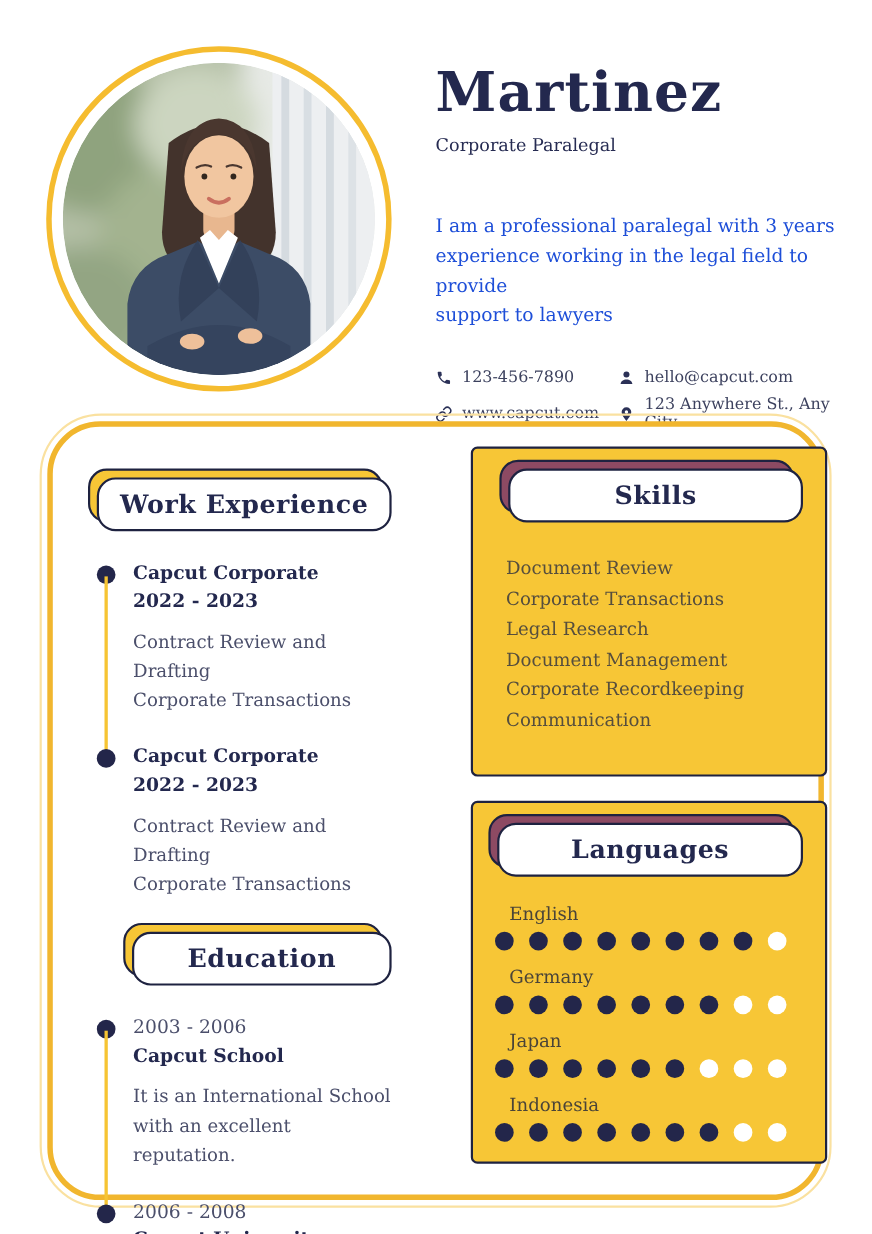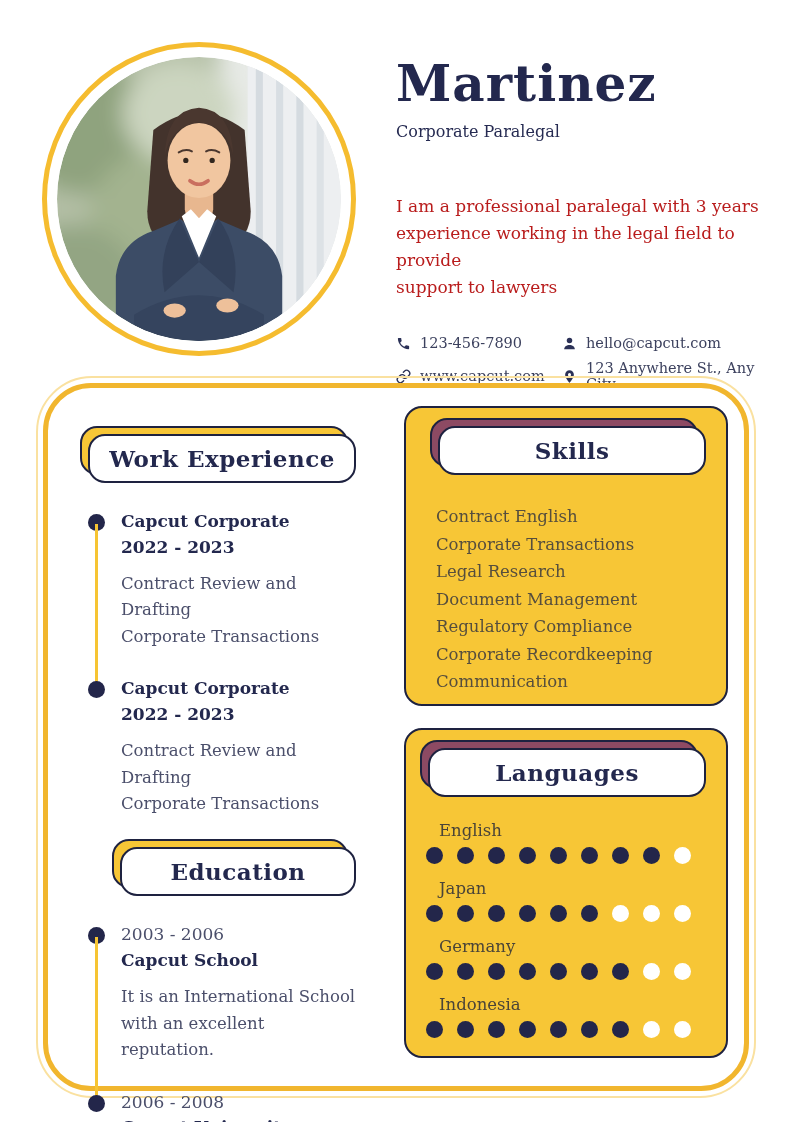--- a/index.html
+++ b/index.html
@@ -14,40 +14,40 @@
   .photo-ring {
     position:absolute; left:42px; top:42px; width:314px; height:314px;
     border:5px solid #F5BC2F; border-radius:50%; background:#ffffff; padding:10px;
   }
   .photo-circle { width:284px; height:284px; border-radius:50%; overflow:hidden; display:block; }
 
   .head-info { position:absolute; left:396px; top:58px; width:370px; }
   .name { font-size:50px; font-weight:800; letter-spacing:1px; color:#23284E; line-height:1.05; }
   .role { font-size:16px; color:#262B52; margin-top:11px; }
   .summary {
-    margin-top:52px; font-size:17px; line-height:1.6; color:#b91c1c; white-space:pre-line;
+    margin-top:52px; font-size:17px; line-height:1.6; color:#1d4ed8; white-space:pre-line;
   }
   .contacts {
     margin-top:34px; display:grid; grid-template-columns:144px 1fr; column-gap:22px; row-gap:9px;
   }
   .contact { display:flex; align-items:center; gap:9px; font-size:14.5px; color:#3C415E; cursor:pointer; }
   .contact svg { flex:0 0 auto; width:15px; height:15px; color:#2B3157; }
 
   
   .panel-outer {
     position:absolute; left:36px; top:376px; width:720px; height:722px;
     border:2px solid #FAE1A0; border-radius:56px; padding:5px;
   }
   .panel {
     width:100%; height:100%;
     border:5px solid #F1B62E; border-radius:48px; background:#ffffff;
   }
   .panel-content {
     height:100%; padding:18px 18px 0 40px;
-    display:grid; grid-template-columns:268px 324px; column-gap:48px;
+    display:grid; grid-template-columns:268px 324px; column-gap:72px;
   }
   .col-left { padding-top:28px; }
 
   
   .sec-header { position:relative; margin-bottom:26px; }
   .sec-header::before {
     content:""; position:absolute; inset:0; transform:translate(-8px,-8px);
     border:2px solid #1E2240; border-radius:17px; background:#F7C636;
   }
   .sec-header .hbox {
@@ -67,21 +67,21 @@
   .t-item:not(:last-child) .rail {
     position:absolute; left:7px; top:15px; width:3px; height:calc(100% + 20px);
     background:#F6C433;
   }
   .t-title { font-size:17px; font-weight:700; color:#23284E; line-height:1.5; }
   .t-period-plain { font-size:17px; color:#4B4F6B; line-height:1.5; }
   .t-desc { margin-top:11px; font-size:16.5px; line-height:1.6; color:#4B4F6B; white-space:pre-line; }
 
   
   .card {
-    background:#F7C636; border:2.5px solid #1E2240; border-radius:18px;
+    background:#F7C636; border:2.5px solid #1E2240; border-radius:6px;
     padding:18px 18px 0 30px; position:relative;
   }
   .card.skills { height:300px; }
   .card.languages { height:330px; margin-top:22px;padding-left:20px; }
   .card .sec-header { margin:0 2px 0 2px; }
 
   .skill-list { list-style:none; margin-top:28px; }
   .skill-list li { font-size:16.5px; line-height:1.67; color:#564E3D; }
 
   .lang-list { margin-top:24px; }
@@ -228,29 +228,28 @@
   </div>
 </div>
       </div>
 
       <div class="col-right">
         <div class="card skills">
           <div class="sec-header maroon">
             <div class="hbox">Skills</div>
           </div>
           <ul class="skill-list" id="skill-list">
-  <li>Contract English</li>
+  <li>Document Review</li>
 
   <li>Corporate Transactions</li>
 
   <li>Legal Research</li>
 
   <li>Document Management</li>
 
-  <li>Regulatory Compliance</li>
 
   <li>Corporate Recordkeeping</li>
 
   <li>Communication</li>
 </ul>
         </div>
 
         <div class="card languages">
           <div class="sec-header maroon">
             <div class="hbox">Languages</div>
@@ -265,44 +264,44 @@
                   <span class="dot-u filled"></span>
                   <span class="dot-u filled"></span>
                   <span class="dot-u filled"></span>
                   <span class="dot-u filled"></span>
                   <span class="dot-u filled"></span>
                   <span class="dot-u empty"></span>
                 </div>
   </div>
 
   <div class="lang-row">
+    <div class="lang-name">Germany</div>
+    <div class="dots">
+                  <span class="dot-u filled"></span>
+                  <span class="dot-u filled"></span>
+                  <span class="dot-u filled"></span>
+                  <span class="dot-u filled"></span>
+                  <span class="dot-u filled"></span>
+                  <span class="dot-u filled"></span>
+                  <span class="dot-u filled"></span>
+                  <span class="dot-u empty"></span>
+                  <span class="dot-u empty"></span>
+                </div>
+  </div>
+
+  <div class="lang-row">
     <div class="lang-name">Japan</div>
     <div class="dots">
                   <span class="dot-u filled"></span>
                   <span class="dot-u filled"></span>
                   <span class="dot-u filled"></span>
                   <span class="dot-u filled"></span>
                   <span class="dot-u filled"></span>
                   <span class="dot-u filled"></span>
                   <span class="dot-u empty"></span>
-                  <span class="dot-u empty"></span>
-                  <span class="dot-u empty"></span>
-                </div>
-  </div>
-
-  <div class="lang-row">
-    <div class="lang-name">Germany</div>
-    <div class="dots">
-                  <span class="dot-u filled"></span>
-                  <span class="dot-u filled"></span>
-                  <span class="dot-u filled"></span>
-                  <span class="dot-u filled"></span>
-                  <span class="dot-u filled"></span>
-                  <span class="dot-u filled"></span>
-                  <span class="dot-u filled"></span>
                   <span class="dot-u empty"></span>
                   <span class="dot-u empty"></span>
                 </div>
   </div>
 
   <div class="lang-row">
     <div class="lang-name">Indonesia</div>
     <div class="dots">
                   <span class="dot-u filled"></span>
                   <span class="dot-u filled"></span>

